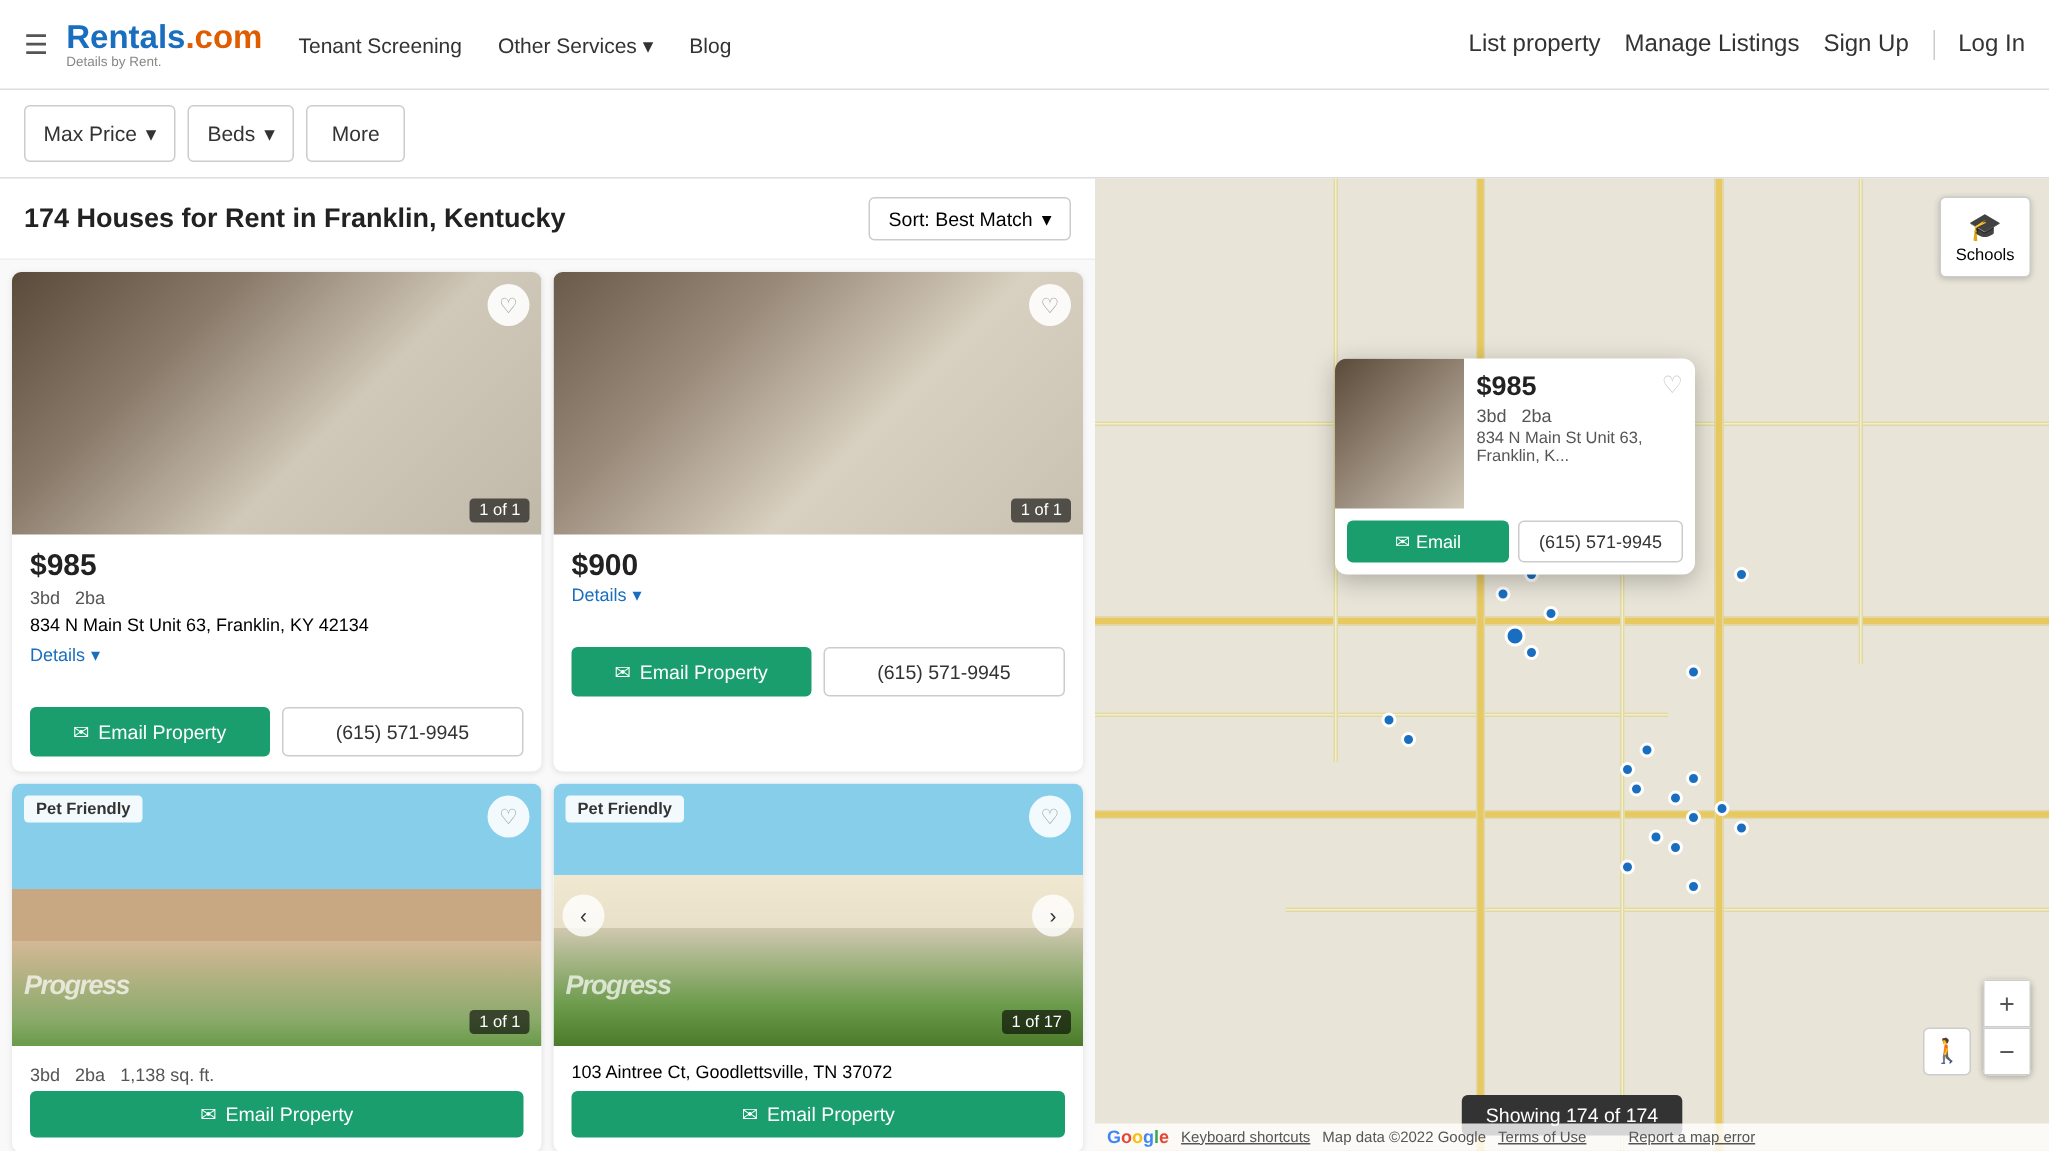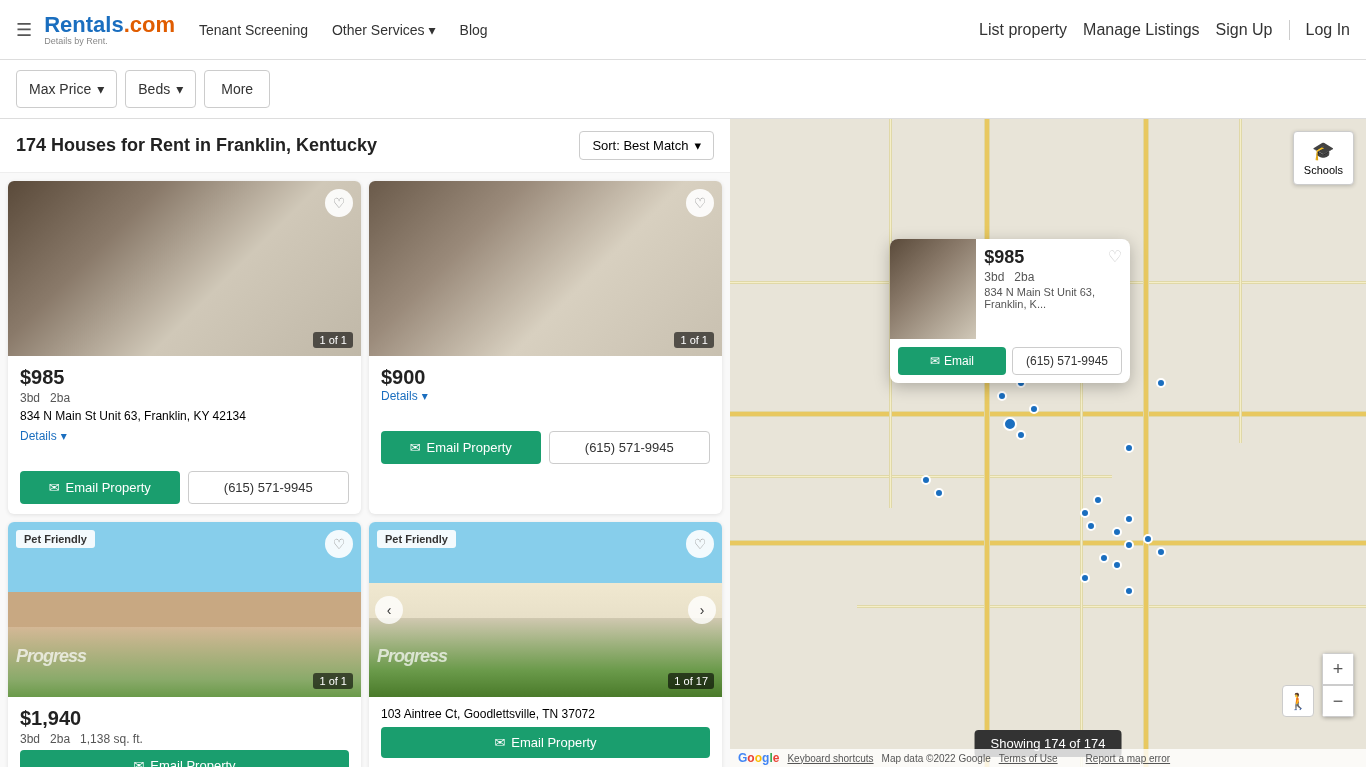--- a/index.html
+++ b/index.html
@@ -652,21 +652,20 @@
       </div>
 
       <div class="listing-card">
         <div class="listing-img img-house1">
           <span class="pet-badge">Pet Friendly</span>
           <button class="favorite-btn">♡</button>
           <span class="progress-watermark">Progress</span>
           <span class="img-counter-badge">1 of 1</span>
         </div>
         <div class="listing-info">
-          <div class="listing-price">$1,940</div>
           <div class="listing-specs">
             <span>3bd</span>&nbsp;&nbsp;
             <span>2ba</span>&nbsp;&nbsp;
             <span>1,138 sq. ft.</span>
           </div>
           <div class="listing-actions">
             <button class="email-btn">
               ✉ <span>Email Property</span>
             </button>
           </div>

